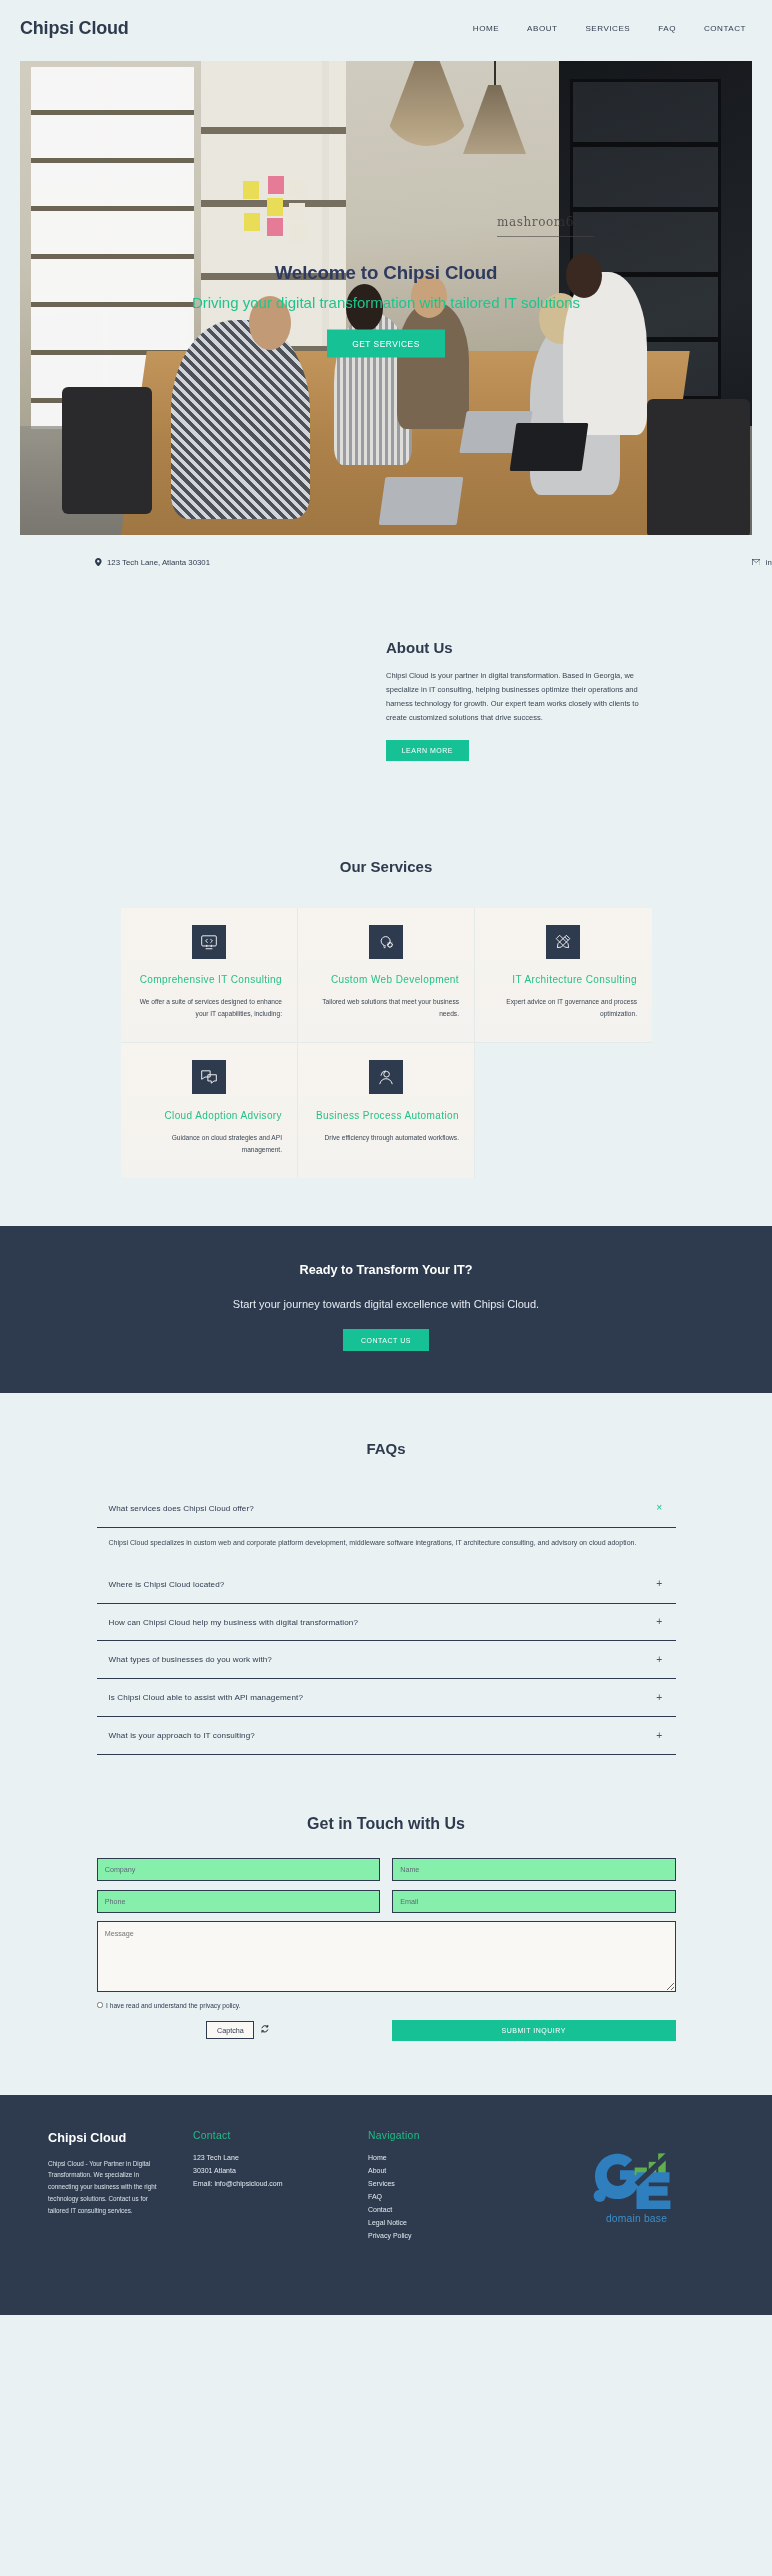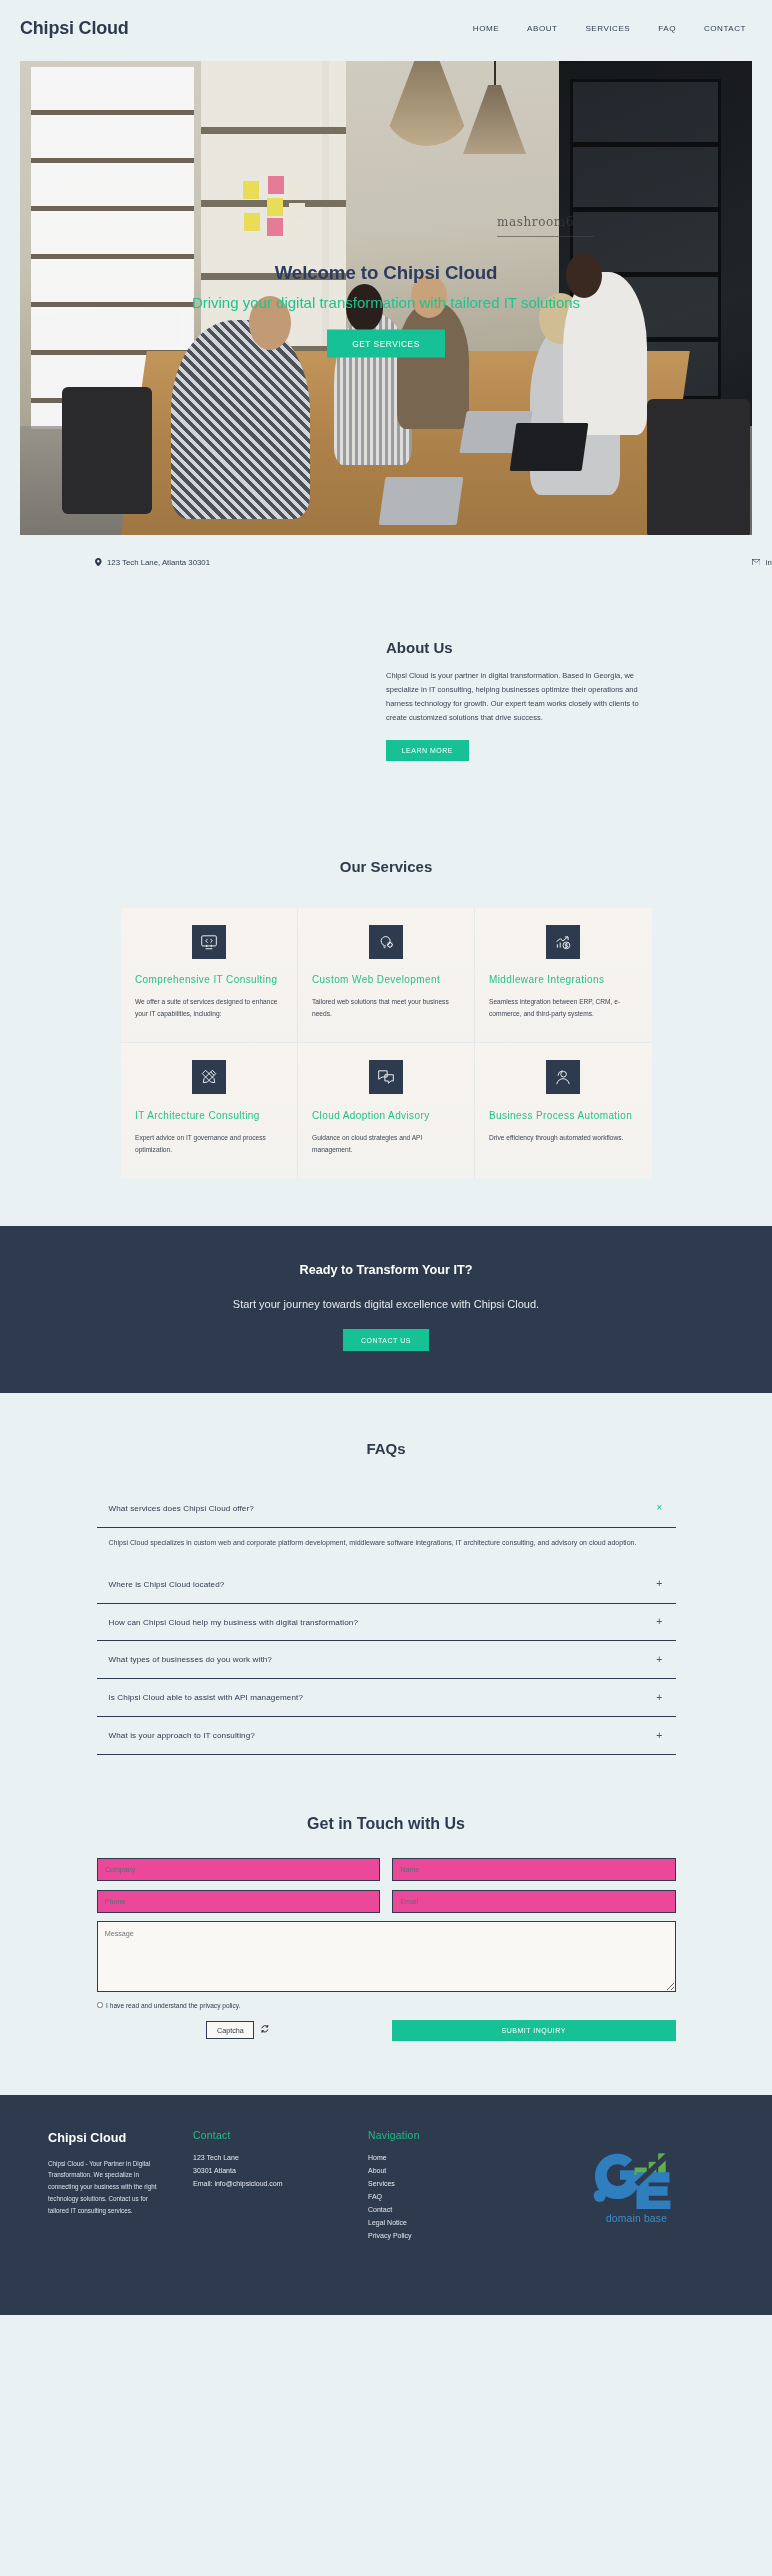--- a/index.html
+++ b/index.html
@@ -161,21 +161,21 @@
     text-align: center; font-size: 15px; font-weight: 800; color: #2e3b4e;
     margin-bottom: 33px;
   }
   .svc-grid {
     width: 531px; margin: 0 auto;
     display: grid; grid-template-columns: repeat(3, 1fr);
   }
   .svc-card {
     background: linear-gradient(180deg,#f7f4ef 0%, #f4f2ee 100%);
     padding: 17px 14.5px 23px;
-    text-align: left;
+    text-align: right;
     border-right: 0.6px solid #e4e9ea;
     border-bottom: 0.6px solid #e4e9ea;
     position: relative;
   }
   .svc-card:nth-child(3n) { border-right: 0; }
   .svc-card:nth-child(n+4) { border-bottom: 0; }
   .svc-icon {
     width: 34px; height: 34px; background: #2e3b4e; margin: 0 auto 14.5px;
     display: flex; align-items: center; justify-content: center;
   }
@@ -213,21 +213,21 @@
   
   .form-section { background: #e9f1f3; padding: 0 0 54px; }
   .form-wrap { width: 579px; margin: 0 auto; }
   .form-title {
     text-align: center; font-size: 16px; font-weight: 800; color: #2e3b4e;
     margin-bottom: 25px;
   }
   .form-grid { display: grid; grid-template-columns: 1fr 1fr; gap: 8.4px 12px; }
   .fld {
     width: 100%; height: 23px; padding: 0 7.2px;
-    border: 0.6px solid #2e3b4e; background: #ec4899;
+    border: 0.6px solid #2e3b4e; background: #86efac;
     font-family: "Liberation Sans", sans-serif; font-size: 7.2px; color: #2e3b4e;
   }
   .fld::placeholder { color: #5e6a78; }
   .msg {
     grid-column: 1 / -1; height: 71px; padding: 6.6px 7.2px; resize: vertical;
     border: 0.6px solid #2e3b4e; background: #faf8f5;
     font-family: "Liberation Sans", sans-serif; font-size: 7.2px; color: #2e3b4e;
   }
   .privacy-row { display: flex; align-items: center; gap: 3px; margin-top: 9.7px; }
   .privacy-row label { font-size: 6.6px; color: #2e3b4e; }
@@ -378,33 +378,20 @@
           <path d="M13 22a8 8 0 1 1 6-0.5"></path>
             <path d="M11 23h5M12 26h3"></path>
           <circle cx="23" cy="21" r="4"></circle>
             <path d="M23 15.5v1.5M23 25v1.5M17.5 21H19M27 21h1.5M19.3 17.3l1 1M26.7 24.7l-1-1M19.3 24.7l1-1M26.7 17.3l-1 1"></path>
         </svg>
       </div>
       <div class="svc-name">Custom Web Development</div>
       <div class="svc-desc">Tailored web solutions that meet your business needs.</div>
     </div>
 
-    <div class="svc-card">
-      <div class="svc-icon">
-        <svg width="18" height="18" viewBox="0 0 32 32" fill="none" stroke="#fff" stroke-width="1.6">
-          <path d="M5 15l6-5 5 4 8-7" stroke-linecap="round"></path>
-            <path d="M20 7h5v5" stroke-linecap="round"></path>
-          <path d="M6 20v6M11 17v9"></path>
-            <circle cx="22" cy="22" r="6"></circle>
-          <path d="M23.6 19.6h-2.3a1.4 1.4 0 0 0 0 2.8h1.4a1.4 1.4 0 0 1 0 2.8h-2.4M22 18.4v1.2M22 24.8v1.2" stroke-linecap="round"></path>
-        </svg>
-      </div>
-      <div class="svc-name">Middleware Integrations</div>
-      <div class="svc-desc">Seamless integration between ERP, CRM, e-commerce, and third-party systems.</div>
-    </div>
 
     <div class="svc-card">
       <div class="svc-icon">
         <svg width="18" height="18" viewBox="0 0 32 32" fill="none" stroke="#fff" stroke-width="1.6">
           <path d="M22 4l6 6-15 15-7 1 1-7z" stroke-linejoin="round"></path>
           <path d="M19 7l6 6"></path>
             <path d="M10 4l-6 6 15 15 7 1-1-7z" stroke-linejoin="round" opacity=".95"></path>
         </svg>
       </div>
       <div class="svc-name">IT Architecture Consulting</div>

